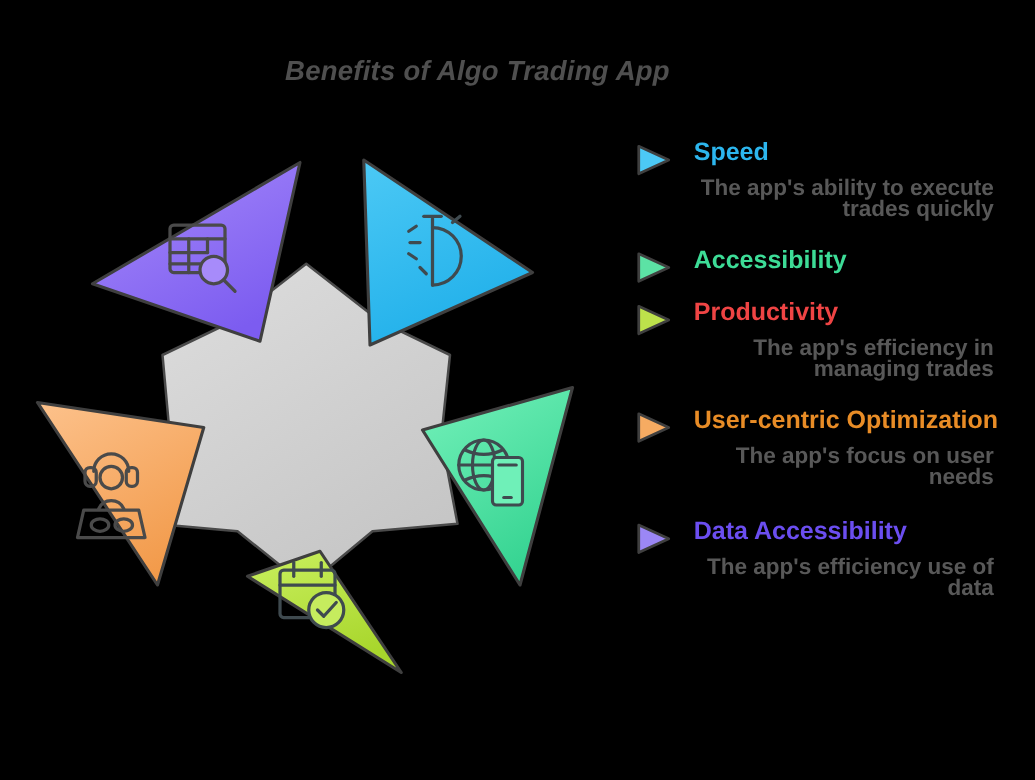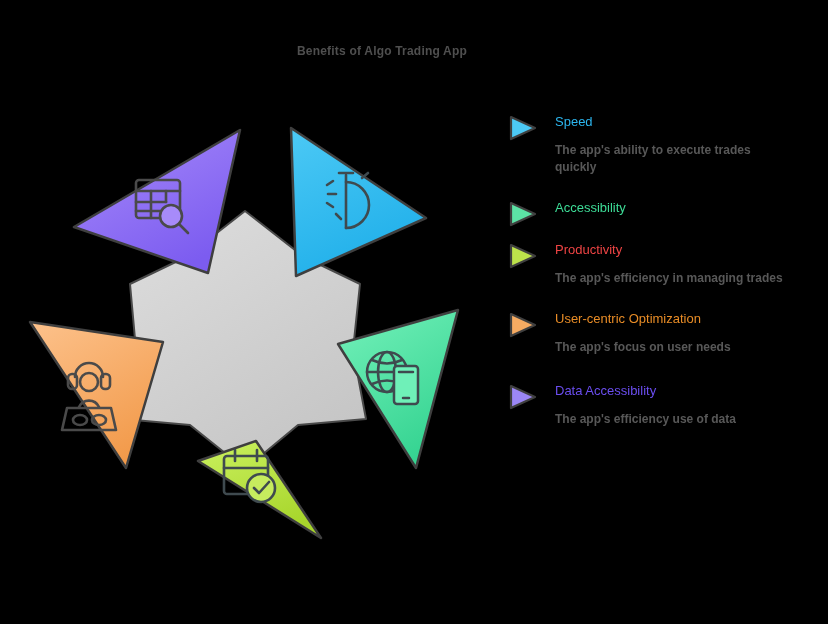--- a/index.html
+++ b/index.html
@@ -20,24 +20,25 @@
     width: 828px;
     height: 624px;
     background: #000000;
   }
   .title {
     position: absolute;
     left: 0;
     top: 44px;
     width: 764px;
     text-align: center;
-    font-size: 12px;
+    font-size: 22px;
     font-weight: 700;
     color: #4f4f4f;
     letter-spacing: 0.2px;
+    font-style: italic;
   }
   .diagram {
     position: absolute;
     left: 8px;
     top: 88px;
     width: 490px;
     height: 490px;
   }
   .legend {
     position: absolute;
@@ -52,32 +53,33 @@
   }
   .legend-item.compact { margin-bottom: 25px; }
   .legend-marker {
     position: absolute;
     left: 0;
     top: 3px;
     width: 30px;
     height: 26px;
   }
   .legend-title {
-    font-size: 13px;
-    font-weight: 400;
+    font-size: 20px;
+    font-weight: 700;
     line-height: 20px;
     margin: 0 0 10px 0;
     white-space: nowrap;
   }
   .legend-desc {
-    font-size: 12px;
+    font-size: 18px;
     line-height: 17px;
     color: #585858;
     font-weight: 600;
     max-width: 240px;
+    text-align: right;
   }
 </style>
 </head>
 <body>
 
 <div id="infographic">
 
   <div class="title">Benefits of Algo Trading App</div>
 
   <div class="diagram">

